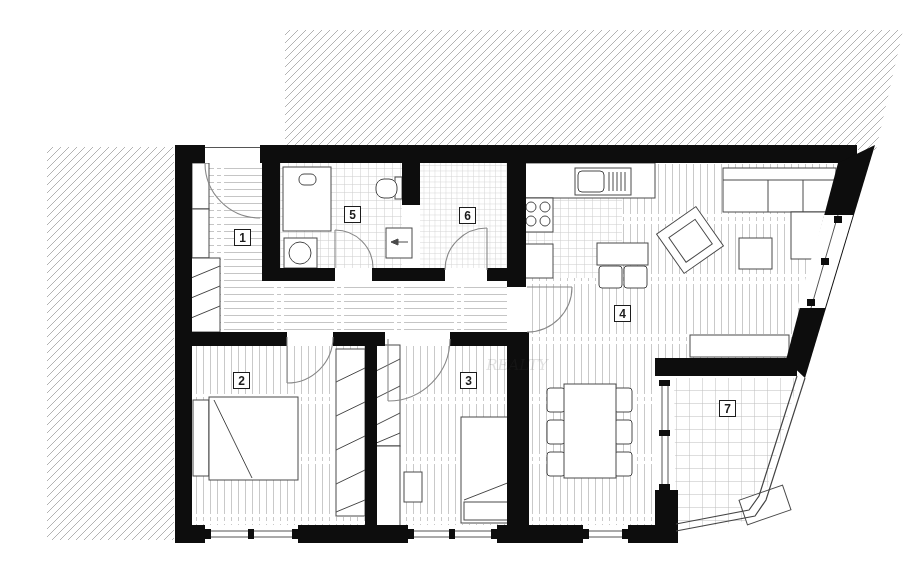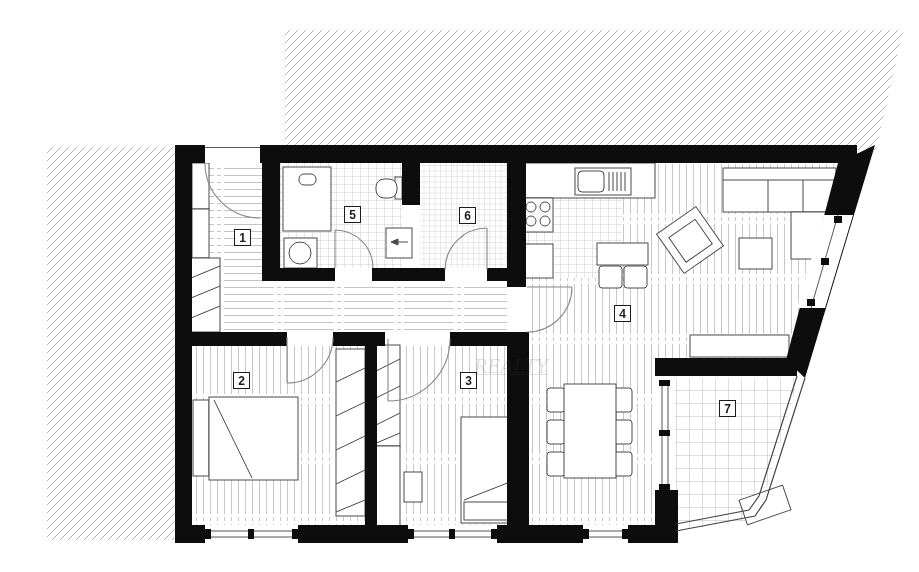--- a/index.html
+++ b/index.html
@@ -6,22 +6,22 @@
   #stage{position:relative;width:919px;height:572px;background:#fff;overflow:hidden;
          font-family:"Liberation Sans",sans-serif;}
   #plan-svg{position:absolute;left:0;top:0;}
   .room-label{position:absolute;width:17px;height:17px;border:1.4px solid #1c1c1c;
     background:#fff;display:flex;align-items:center;justify-content:center;
     font-size:12px;font-weight:700;color:#1c1c1c;box-sizing:border-box;}
   #watermark{position:absolute;left:348px;top:228px;width:260px;height:150px;
     font-family:"DejaVu Serif",serif;font-weight:700;font-size:118px;line-height:150px;
     text-align:center;color:rgba(60,60,60,0.08);letter-spacing:4px;pointer-events:none;}
   #watermark-sub{position:absolute;left:408px;top:356px;width:140px;text-align:right;
-    font-family:"DejaVu Serif",serif;font-style:italic;font-size:18px;
-    color:rgba(70,70,70,0.16);pointer-events:none;text-decoration:underline;}
+    font-family:"DejaVu Serif",serif;font-style:italic;font-size:15px;
+    color:rgba(70,70,70,0.16);pointer-events:none;}
 </style>
 </head>
 <body>
 
 <div id="stage">
 
 <svg id="plan-svg" width="919" height="572" viewBox="0 0 919 572" xmlns="http://www.w3.org/2000/svg">
   <defs>
     <pattern id="hatch" width="8" height="8" patternUnits="userSpaceOnUse">
       <path d="M-1,9 L9,-1" stroke="#b3b3b3" stroke-width="1" fill="none"></path>

